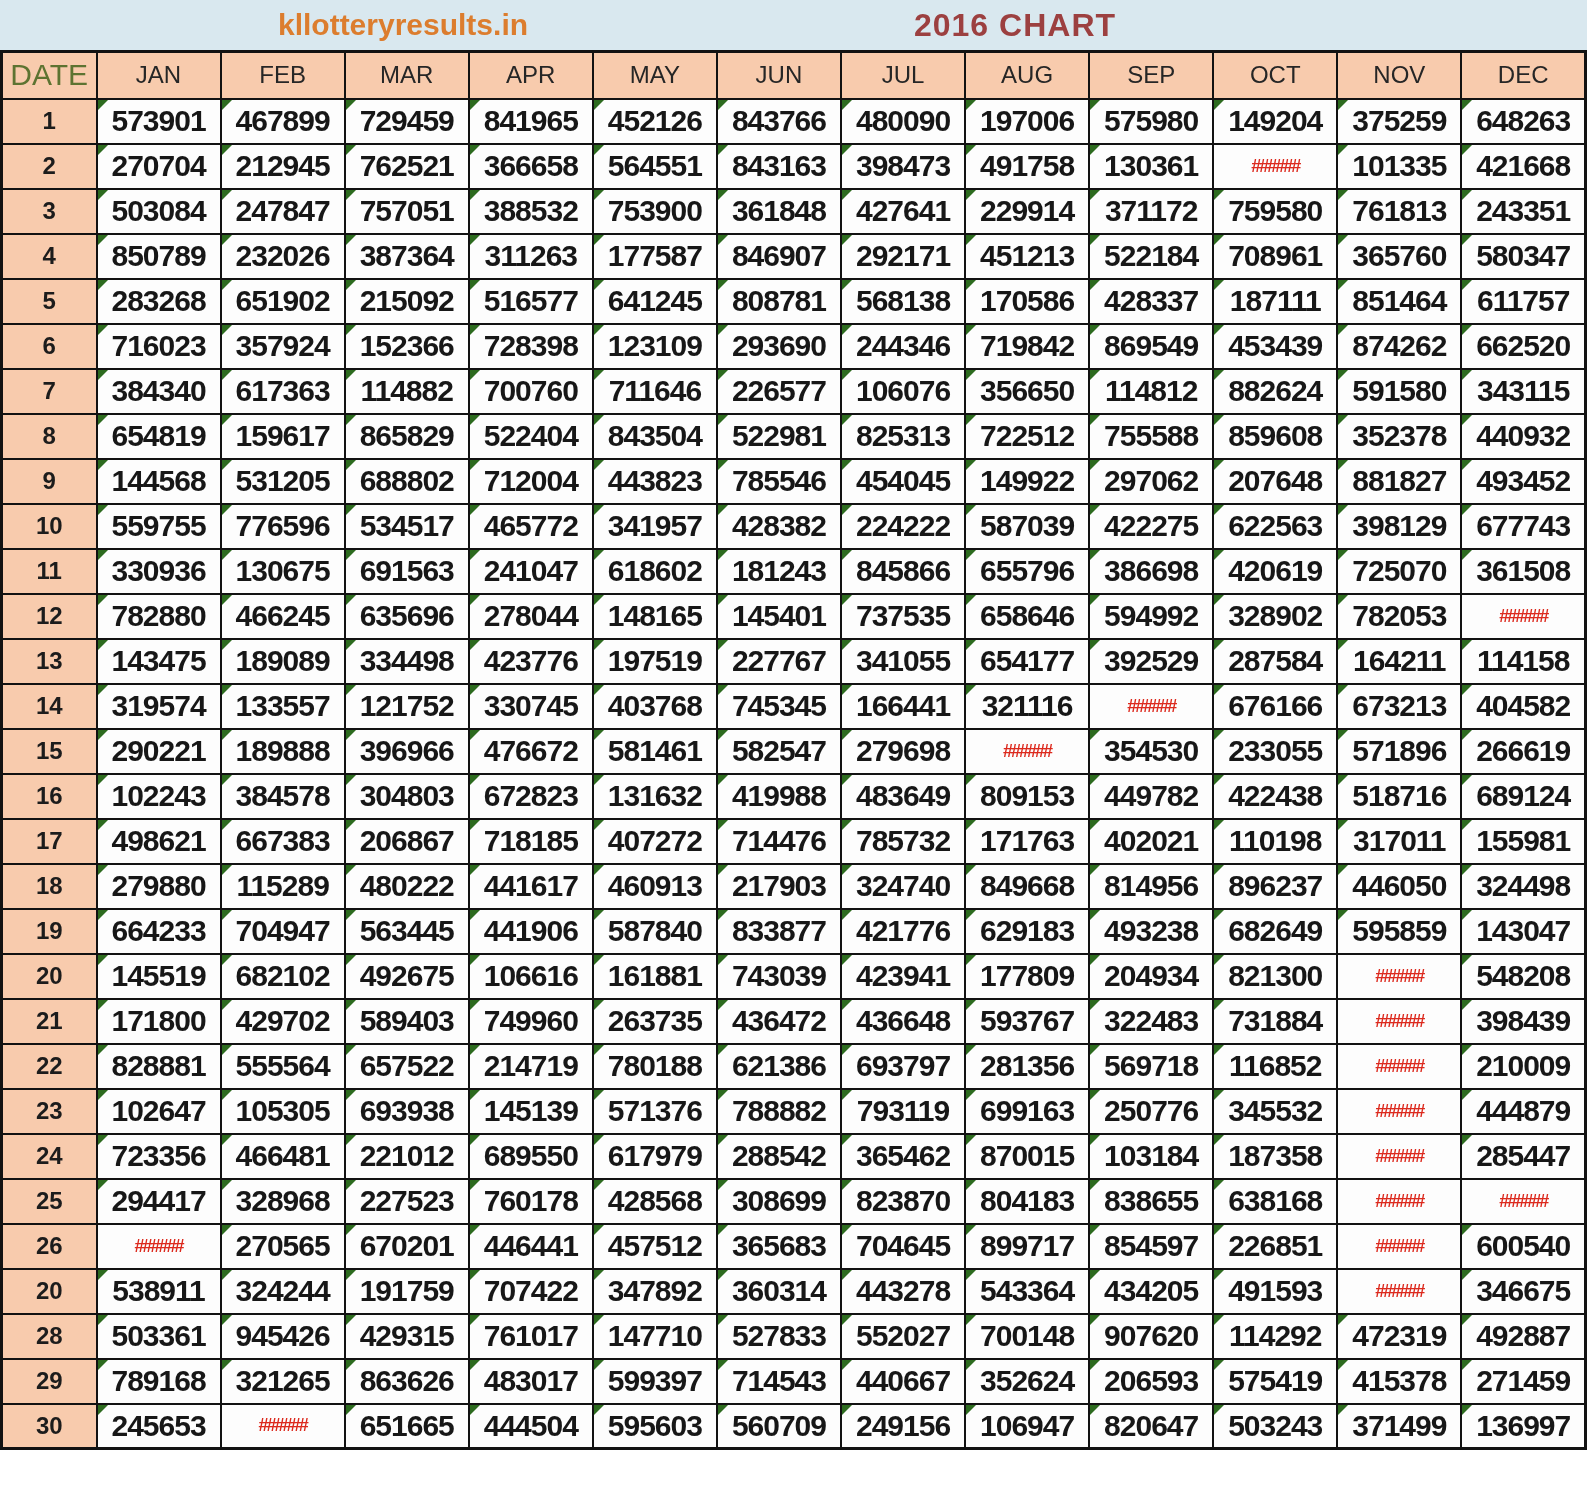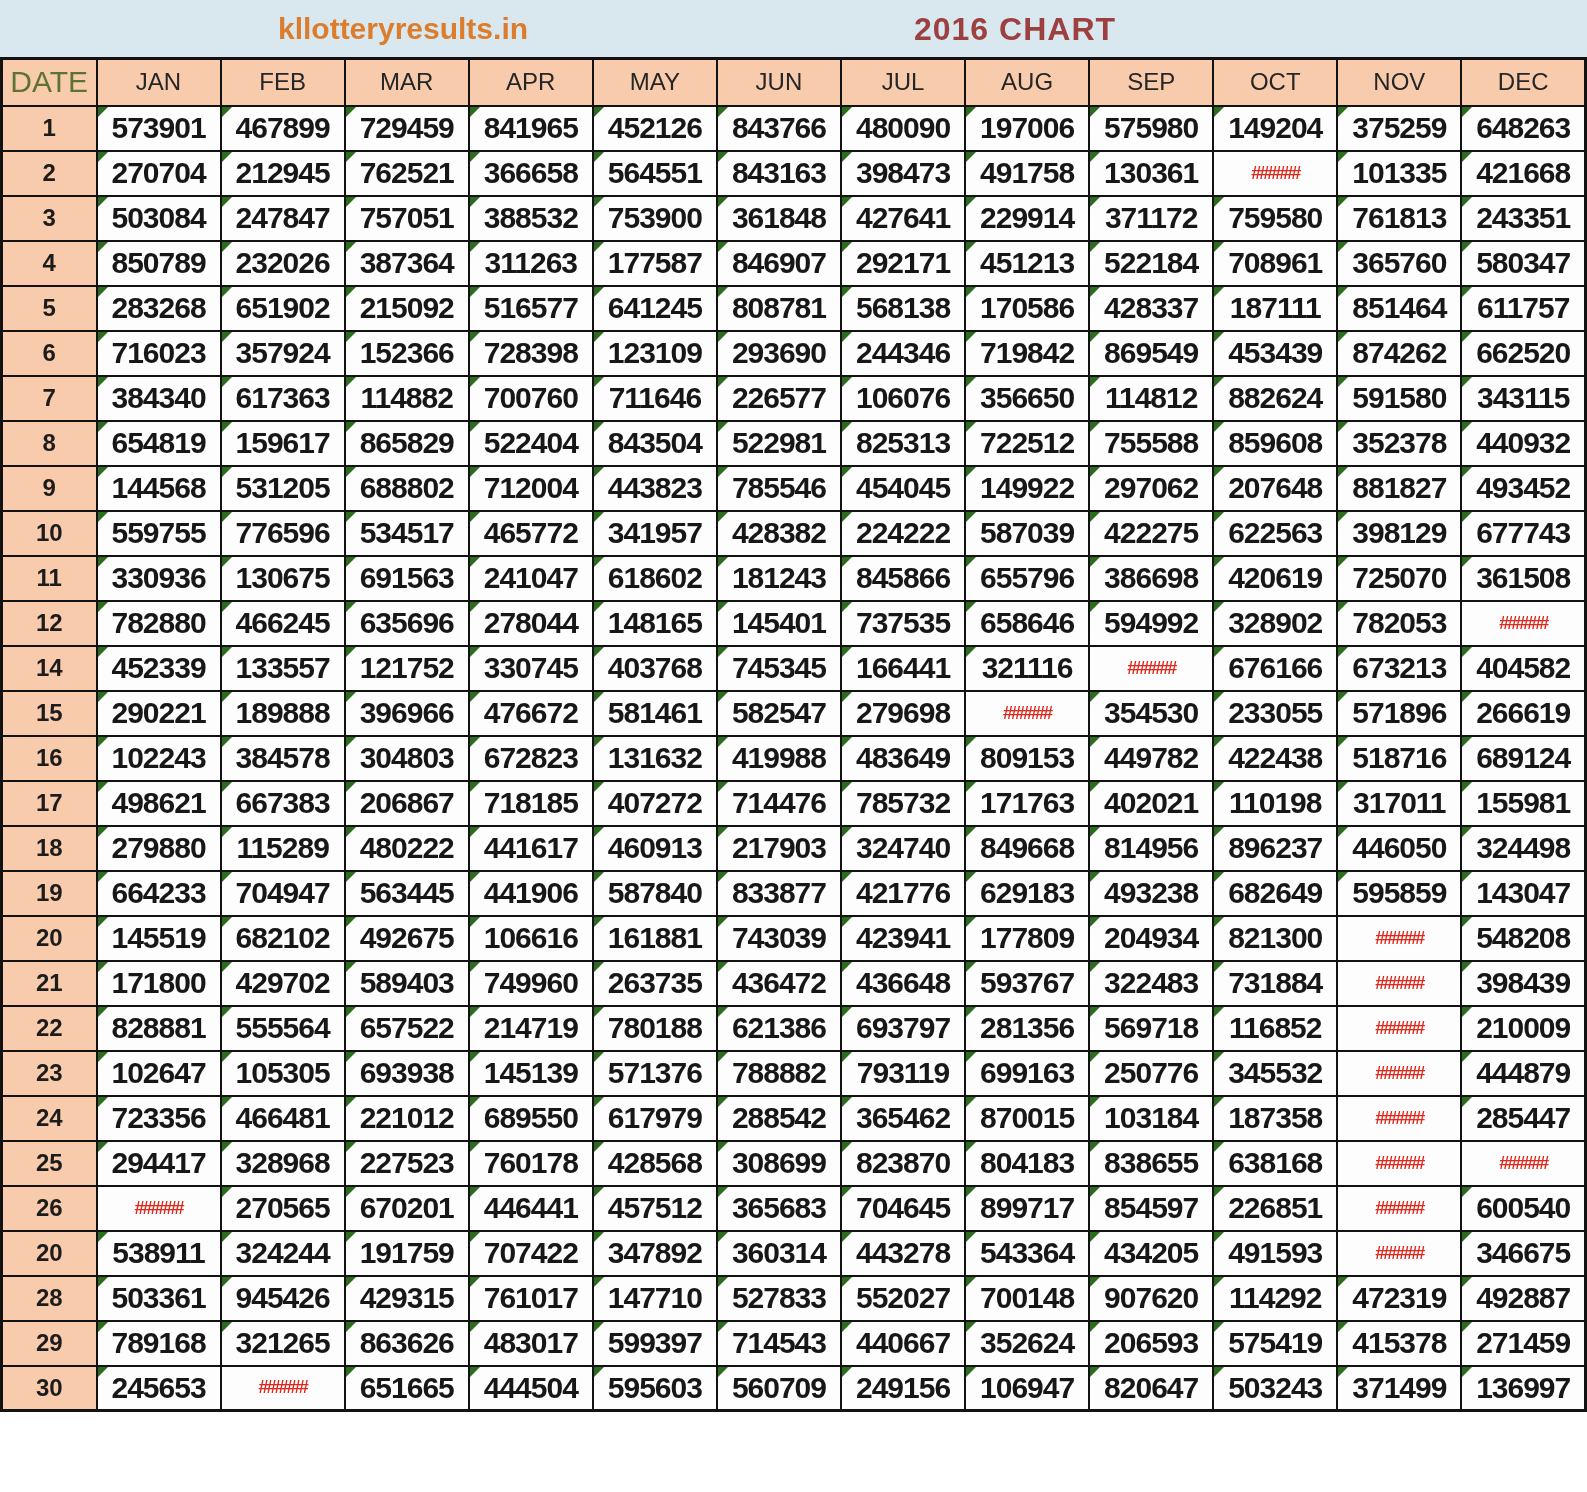--- a/index.html
+++ b/index.html
@@ -10,21 +10,21 @@
     --date-green:#5d7331;
     --cell-bg:#fdfdfd;
     --grid-black:#121212;
     --number-black:#171717;
     --missing-red:#dc2a1e;
     --flag-green:#2d6b1f;
   }
   *{box-sizing:border-box;}
   body{margin:0;background:#ffffff;font-family:"Liberation Sans",sans-serif;}
   .page{width:1587px;height:1492px;background:#ffffff;overflow:hidden;}
-  .title-bar{height:57px;background:var(--title-bar-bg);position:relative;}
+  .title-bar{height:50px;background:var(--title-bar-bg);position:relative;}
   .site-name{
     position:absolute;left:403px;top:50%;transform:translate(-50%,-50%);
     font-size:30px;font-weight:bold;color:var(--site-orange);letter-spacing:0px;white-space:nowrap;
   }
   .chart-title{
     position:absolute;left:1015px;top:50%;transform:translate(-50%,-50%);
     font-size:32px;font-weight:bold;color:var(--chart-maroon);letter-spacing:1px;white-space:nowrap;
   }
   table.results{
     width:1587px;border-collapse:collapse;table-layout:fixed;
@@ -265,22 +265,37 @@
           <td class="cell num">148165</td>
           <td class="cell num">145401</td>
           <td class="cell num">737535</td>
           <td class="cell num">658646</td>
           <td class="cell num">594992</td>
           <td class="cell num">328902</td>
           <td class="cell num">782053</td>
           <td class="cell missing">######</td>
         </tr>
         <tr>
+          <td class="datecell">13</td>
+          <td class="cell num">143475</td>
+          <td class="cell num">189089</td>
+          <td class="cell num">334498</td>
+          <td class="cell num">423776</td>
+          <td class="cell num">197519</td>
+          <td class="cell num">227767</td>
+          <td class="cell num">341055</td>
+          <td class="cell num">654177</td>
+          <td class="cell num">392529</td>
+          <td class="cell num">287584</td>
+          <td class="cell num">164211</td>
+          <td class="cell num">114158</td>
+        </tr>
+        <tr>
           <td class="datecell">14</td>
-          <td class="cell num">452339</td>
+          <td class="cell num">319574</td>
           <td class="cell num">133557</td>
           <td class="cell num">121752</td>
           <td class="cell num">330745</td>
           <td class="cell num">403768</td>
           <td class="cell num">745345</td>
           <td class="cell num">166441</td>
           <td class="cell num">321116</td>
           <td class="cell missing">######</td>
           <td class="cell num">676166</td>
           <td class="cell num">673213</td>

